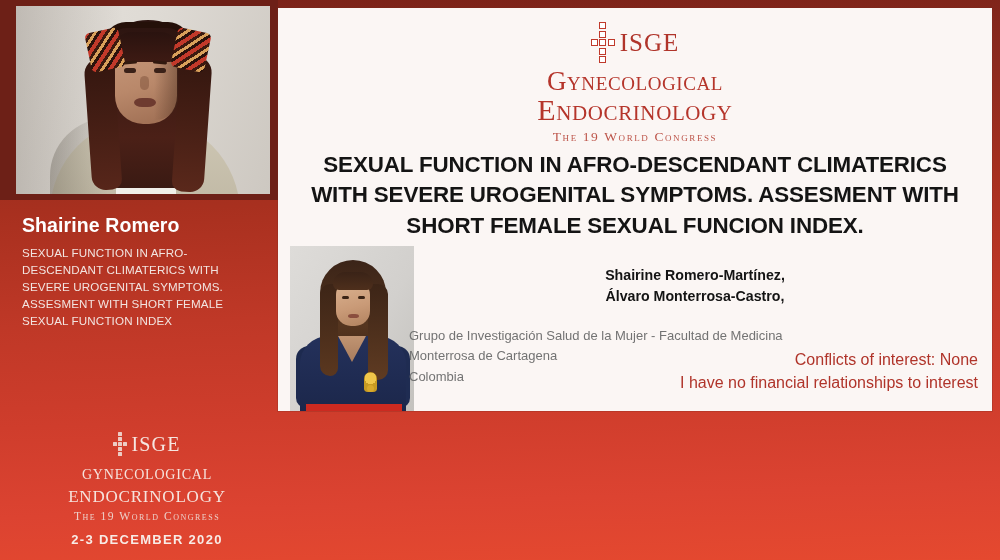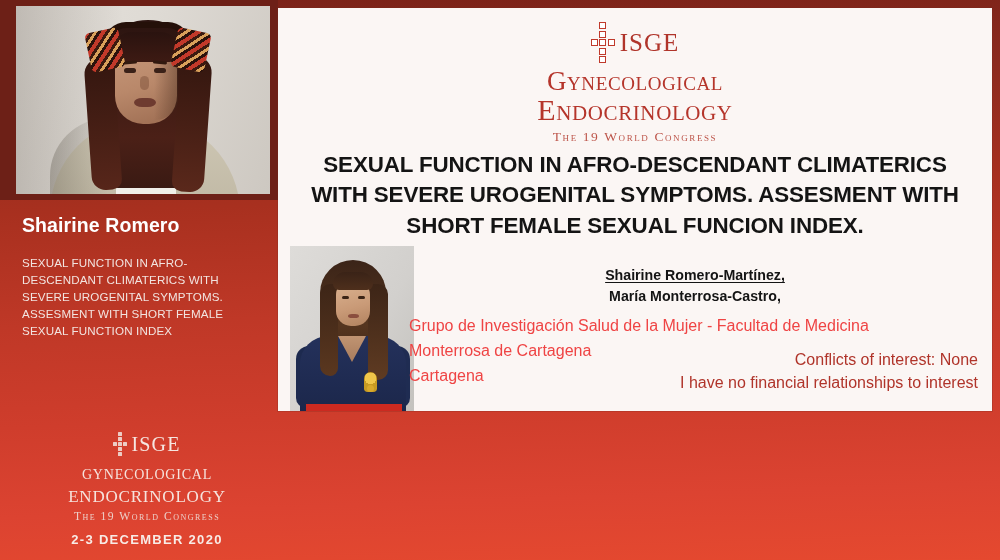--- a/index.html
+++ b/index.html
@@ -154,21 +154,21 @@
     left: 0; top: 200px;
     width: 278px;
     height: 130px;
     padding: 14px 22px 0 22px;
   }
   #speaker-name {
     color: #ffffff;
     font-size: 19.5px;
     font-weight: bold;
     letter-spacing: .1px;
-    margin-bottom: 17px;
+    margin-bottom: 7px;
   }
   #speaker-talk {
     color: #f2e4e0;
     font-size: 11.6px;
     line-height: 1.47;
     letter-spacing: .15px;
     text-transform: uppercase;
   }
 
   
@@ -425,28 +425,28 @@
   #authors {
     position: absolute;
     left: 252px; top: 257px;
     width: 330px;
     text-align: center;
     font-size: 14.2px;
     font-weight: bold;
     color: #141414;
     line-height: 1.5;
   }
-  #authors .underlined { text-decoration: underline; text-underline-offset: 2px; }
+  #authors .underlined { text-underline-offset: 2px; }
 
   
   #affiliation {
     position: absolute;
-    left: 131px; top: 306px;
-    font-size: 16px;
-    color: #ef4444;
+    left: 131px; top: 318px;
+    font-size: 13px;
+    color: #737373;
     line-height: 1.56;
   }
 
   
   #conflicts {
     position: absolute;
     right: 14px; bottom: 16px;
     text-align: right;
     font-size: 16px;
     color: #b0342a;
@@ -559,27 +559,27 @@
       <div class="p-fringe"></div>
       <div class="p-eye l"></div>
       <div class="p-eye r"></div>
       <div class="p-mouth"></div>
       <div class="p-emblem"></div>
       <div class="p-redband"></div>
     </div>
 
     <div id="authors">
       <div class="underlined">Shairine Romero-Martínez,</div>
-      <div>María Monterrosa-Castro,</div>
+      <div>Álvaro Monterrosa-Castro,</div>
     </div>
 
     <div id="affiliation">
       <div>Grupo de Investigación Salud de la Mujer - Facultad de Medicina</div>
       <div>Monterrosa de Cartagena</div>
-      <div>Cartagena</div>
+      <div>Colombia</div>
     </div>
 
     <div id="conflicts">
       <div>Conflicts of interest: None</div>
       <div>I have no financial relationships to interest</div>
     </div>
 
   </div>
 </div>
 

